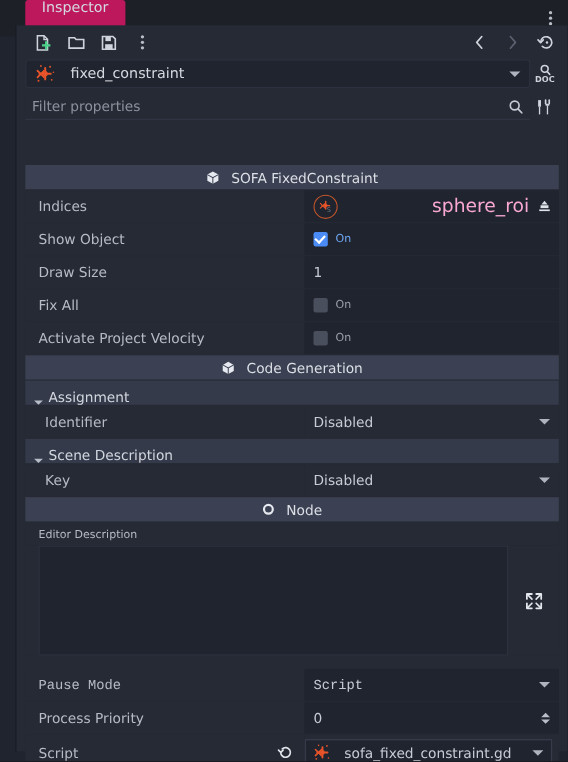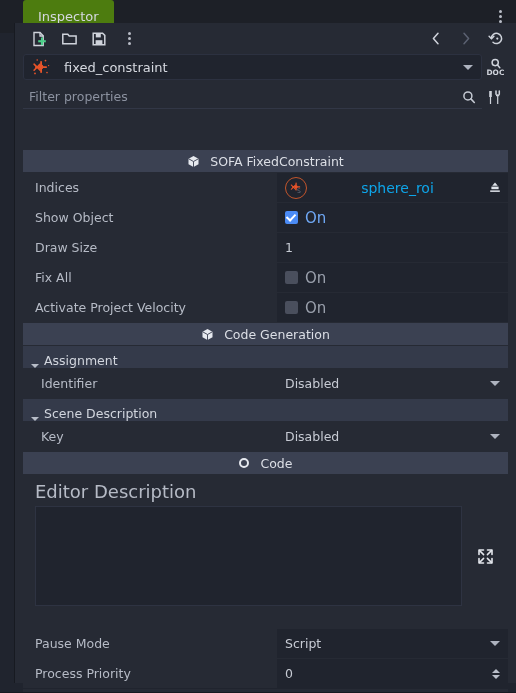--- a/index.html
+++ b/index.html
@@ -20,22 +20,22 @@
     position: relative;
     height: 33px;
     background: #1d2027;
     display: flex;
     align-items: flex-end;
   }
   .tab {
     margin-left: 23px;
     height: 33px;
     padding: 0 15px 0 15px;
-    display: flex; align-items: center;
-    background: #4d7c0f;
+    display: flex; 
+    background: #be185d;
     color: #d5d8df;
     font-size: 13px;
     border-top-left-radius: 3px;
     border-top-right-radius: 3px;
   }
   .tabbar-spacer { flex: 1; }
   .tab-menu-dots {
     width: 28px; height: 33px;
     display:flex; align-items:center; justify-content:center;
     margin-right: 2px;
@@ -135,44 +135,44 @@
   .prop .val.flat { background:#262a34; }
 
   
   .cbx { width:13px; height:13px; border-radius:2px; background:#4a4f5d; flex:none; position:relative;}
   .cbx.on { background:#4b8bf5; }
   .cbx.on:after {
     content:""; position:absolute; left:3px; top:1px;
     width:4px; height:7px; border:solid #fff; border-width:0 2px 2px 0;
     transform: rotate(43deg);
   }
-  .on-txt { font-size:15px; color:#9aa0ac; }
+  .on-txt { font-size:10px; color:#9aa0ac; }
   .on-txt.blue { color:#6fa8f5; }
 
   .dd-val { flex:1; color:#c7cbd4; font-size:12.5px; }
   .chev {
     width:0;height:0;border-left:5px solid transparent;border-right:5px solid transparent;
     border-top:5px solid #aeb3bf; flex:none; margin-right:2px;
   }
   .chev-sm {
     width:0;height:0;border-left:4px solid transparent;border-right:4px solid transparent;
     border-top:4px solid #b8bdc8; flex:none;
   }
 
   .node-circle {
     width:22px;height:22px;border-radius:50%;
     border:1.5px solid #c2552c;
     display:flex;align-items:center;justify-content:center;
     flex:none;
     background:#20242e;
   }
-  .roi-name { flex:1; text-align:center; color:#0ea5e9; font-size:14px; }
-
-  
-  .ed-label { color:#b6bbc6; font-size:18px; padding: 6px 0 4px 12px; background:#262a34;}
+  .roi-name { flex:1; text-align:right; color:#f9a8d4; font-size:17px; }
+
+  
+  .ed-label { color:#b6bbc6; font-size:10px; padding: 6px 0 4px 12px; background:#262a34;}
   .ed-wrap { display:flex; background:#262a34; }
   .ed-area {
     height: 100px;
     flex: 1;
     background:#20242e;
     border:1px solid #2e3342;
     margin-left: 12px;
   }
   .ed-expand {
     width: 46px;
@@ -415,35 +415,35 @@
         <div class="val flat">
           <span class="dd-val">Disabled</span>
           <span class="chev"></span>
         </div>
       </div>
 
       <div class="section-hdr">
         <svg width="12" height="12" viewBox="0 0 12 12">
           <circle cx="6" cy="6" r="4" fill="none" stroke="#e6e9ef" stroke-width="2"></circle>
         </svg>
-        <span>Code</span>
+        <span>Node</span>
       </div>
 
       <div class="ed-label">Editor Description</div>
       <div class="ed-wrap">
         <div class="ed-area"></div>
         <div class="ed-expand">
           <svg width="17" height="17" viewBox="0 0 17 17">
             <path d="M2 6.5V2h4.5M10.5 2H15v4.5M15 10.5V15h-4.5M6.5 15H2v-4.5" fill="none" stroke="#e4e7ed" stroke-width="1.6" stroke-linecap="round" stroke-linejoin="round"></path>
             <path d="M2.6 2.6l4 4M14.4 2.6l-4 4M14.4 14.4l-4-4M2.6 14.4l4-4" stroke="#e4e7ed" stroke-width="1.5" stroke-linecap="round"></path>
           </svg>
         </div>
       </div>
 
-      <div class="prop" style="margin-top:23px;">
+      <div class="prop" style="margin-top:12px;font-family:Liberation Mono, monospace;">
         <div class="lbl">Pause Mode</div>
         <div class="val">
           <span class="dd-val">Script</span>
           <span class="chev"></span>
         </div>
       </div>
 
       <div class="prop">
         <div class="lbl">Process Priority</div>
         <div class="val">

